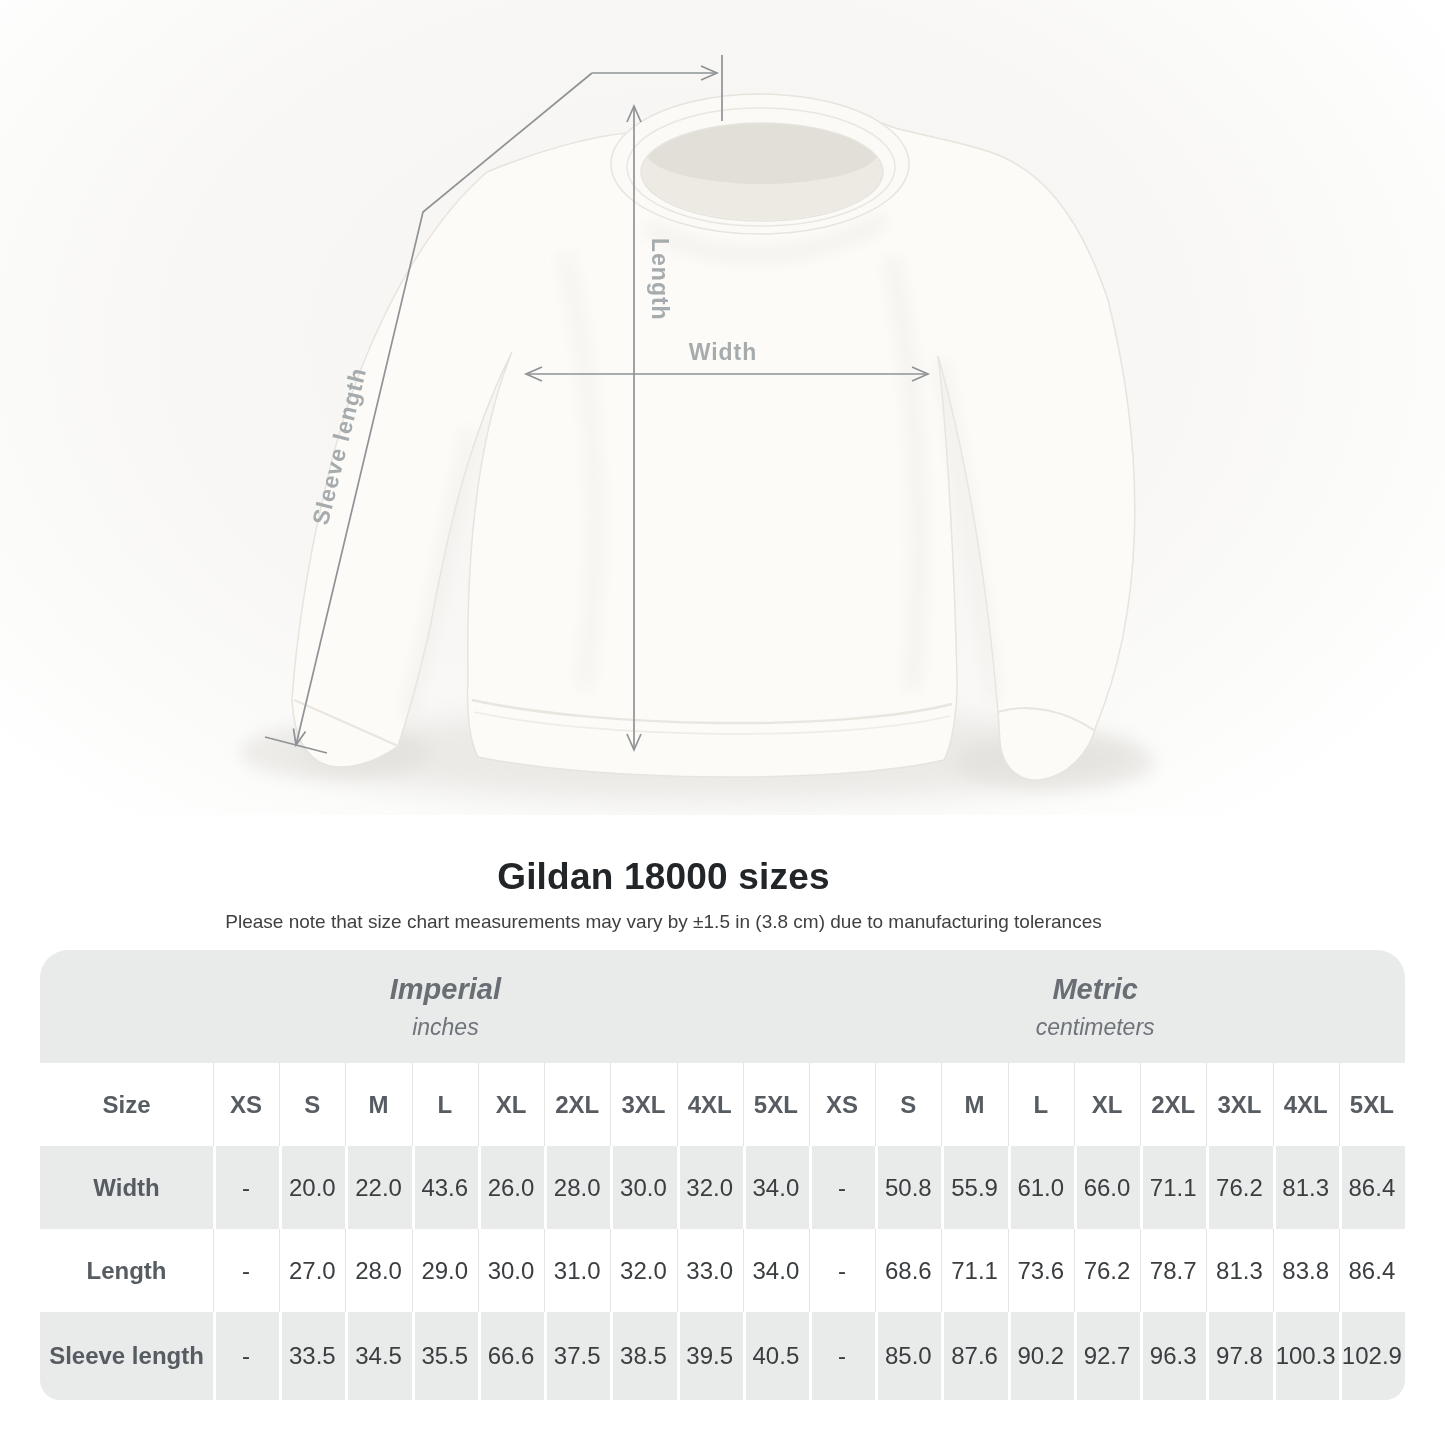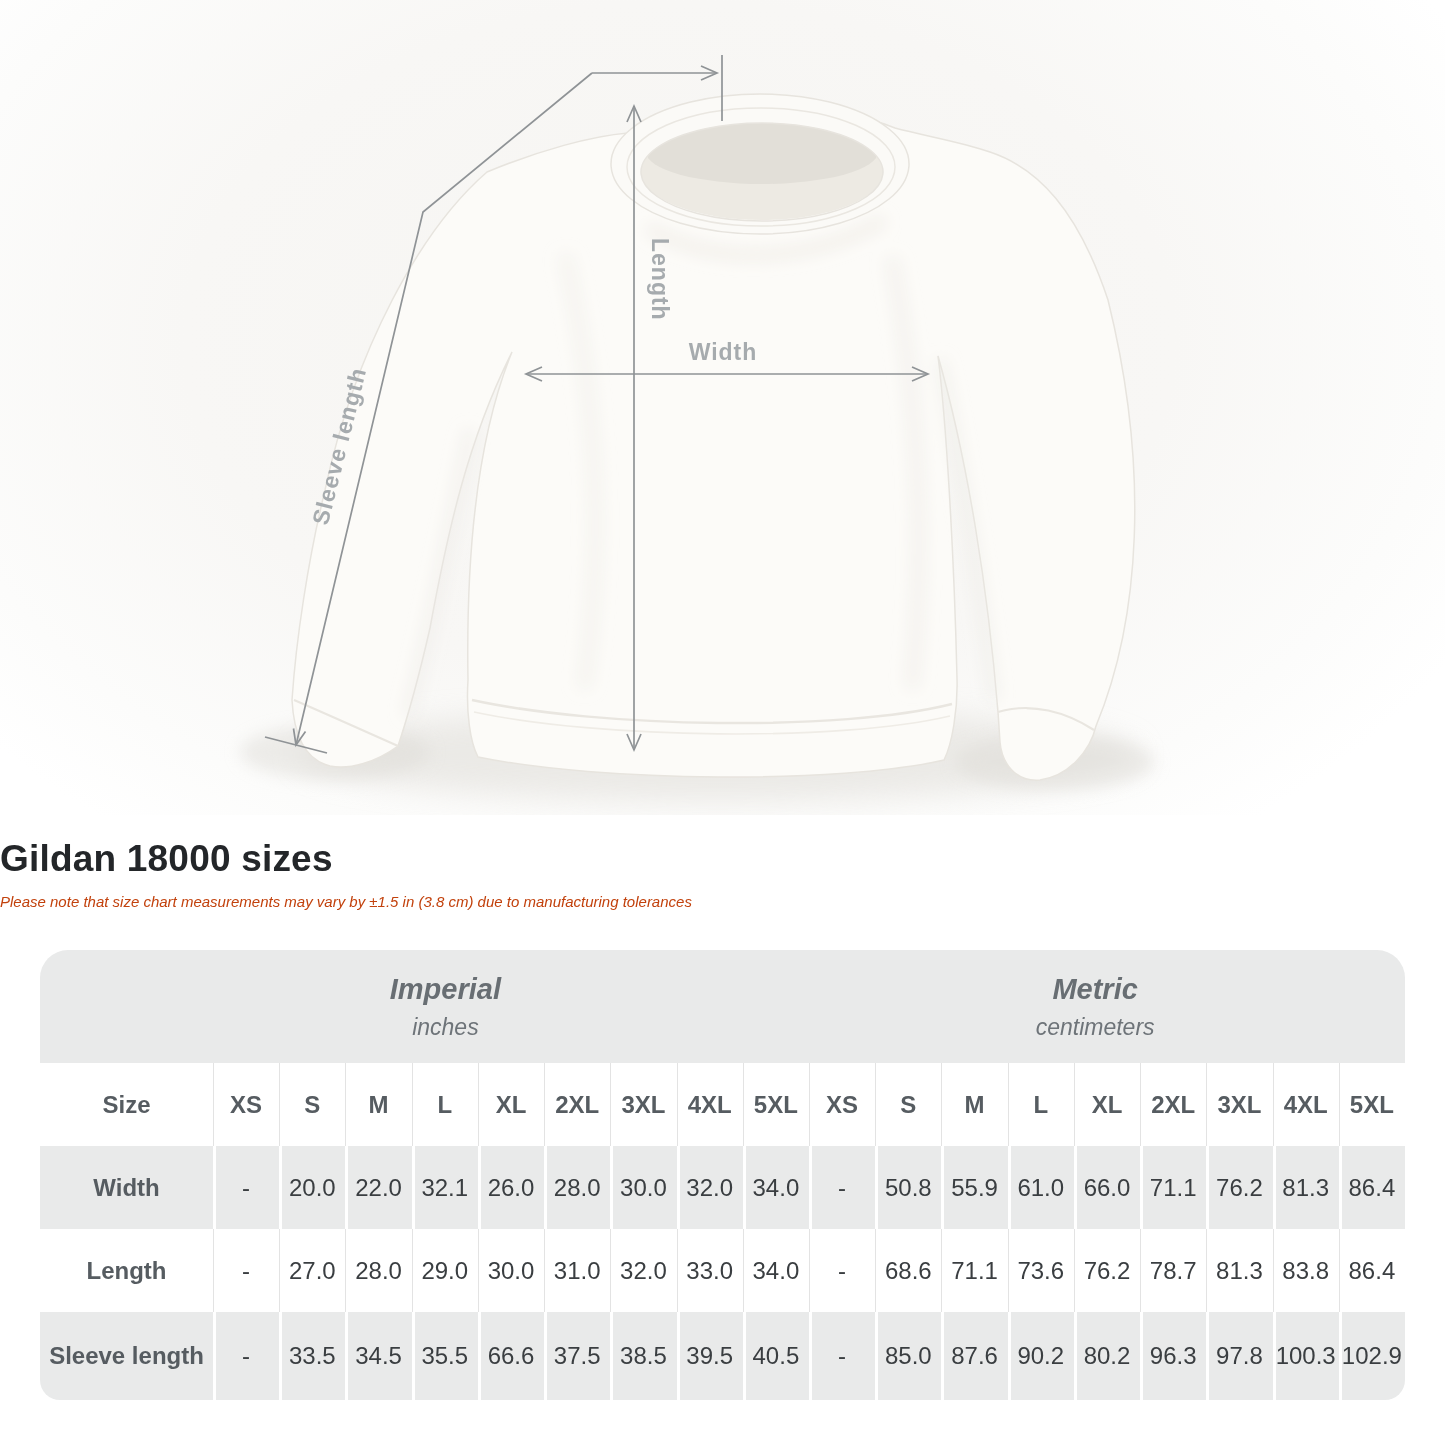--- a/index.html
+++ b/index.html
@@ -5,23 +5,23 @@
   html,body{margin:0;padding:0;background:#ffffff;}
   body{font-family:"Liberation Sans", sans-serif; width:1445px; height:1445px; position:relative; overflow:hidden;}
   .page{position:absolute; inset:0; background:#ffffff;}
 
   
   .photo{position:absolute; left:0; top:0; width:1445px; height:815px;
          background:radial-gradient(ellipse 900px 620px at 47% 42%, #f6f5f2 0%, #f8f7f5 55%, #fcfcfb 85%, #ffffff 100%);}
   .photo svg{display:block;}
 
   
-  .caption{position:absolute; left:0; top:838px; width:1327px; }
+  .caption{position:absolute; left:0; top:856px; width:1327px; text-align:center;}
   .caption .title{font-size:37px; font-weight:bold; color:#232629; letter-spacing:0.2px;}
-  .caption .subtitle{margin-top:13px; font-size:15px; font-style:italic; color:#c2410c;}
+  .caption .subtitle{margin-top:13px; font-size:19px; color:#404040;}
 
   
   .size-table{position:absolute; left:40px; top:950px; width:1365px; height:450px;
     display:grid;
     grid-template-columns:173px repeat(18, 1fr);
     grid-template-rows:113px 83px 83px 83px 88px;
     border-radius:28px 28px 20px 20px; overflow:hidden; background:#ffffff;}
 
   .band{grid-column:1 / -1; background:#e9eaea; position:relative;}
   .group-head{position:absolute; top:50%; transform:translate(-50%,-50%); text-align:center; white-space:nowrap;}
@@ -160,21 +160,21 @@
     <div class="cell head sepw">XL</div>
     <div class="cell head sepw">2XL</div>
     <div class="cell head sepw">3XL</div>
     <div class="cell head sepw">4XL</div>
     <div class="cell head sepw">5XL</div>
 
     <div class="cell gray rowlab">Width</div>
     <div class="cell gray sepg">-</div>
     <div class="cell gray sepg">20.0</div>
     <div class="cell gray sepg">22.0</div>
-    <div class="cell gray sepg">32.1</div>
+    <div class="cell gray sepg">43.6</div>
     <div class="cell gray sepg">26.0</div>
     <div class="cell gray sepg">28.0</div>
     <div class="cell gray sepg">30.0</div>
     <div class="cell gray sepg">32.0</div>
     <div class="cell gray sepg">34.0</div>
     <div class="cell gray sepg">-</div>
     <div class="cell gray sepg">50.8</div>
     <div class="cell gray sepg">55.9</div>
     <div class="cell gray sepg">61.0</div>
     <div class="cell gray sepg">66.0</div>
@@ -210,20 +210,20 @@
     <div class="cell gray sepg">35.5</div>
     <div class="cell gray sepg">66.6</div>
     <div class="cell gray sepg">37.5</div>
     <div class="cell gray sepg">38.5</div>
     <div class="cell gray sepg">39.5</div>
     <div class="cell gray sepg">40.5</div>
     <div class="cell gray sepg">-</div>
     <div class="cell gray sepg">85.0</div>
     <div class="cell gray sepg">87.6</div>
     <div class="cell gray sepg">90.2</div>
-    <div class="cell gray sepg">80.2</div>
+    <div class="cell gray sepg">92.7</div>
     <div class="cell gray sepg">96.3</div>
     <div class="cell gray sepg">97.8</div>
     <div class="cell gray sepg">100.3</div>
     <div class="cell gray sepg">102.9</div>
 
   </div>
 </div>
 
 </body></html>

